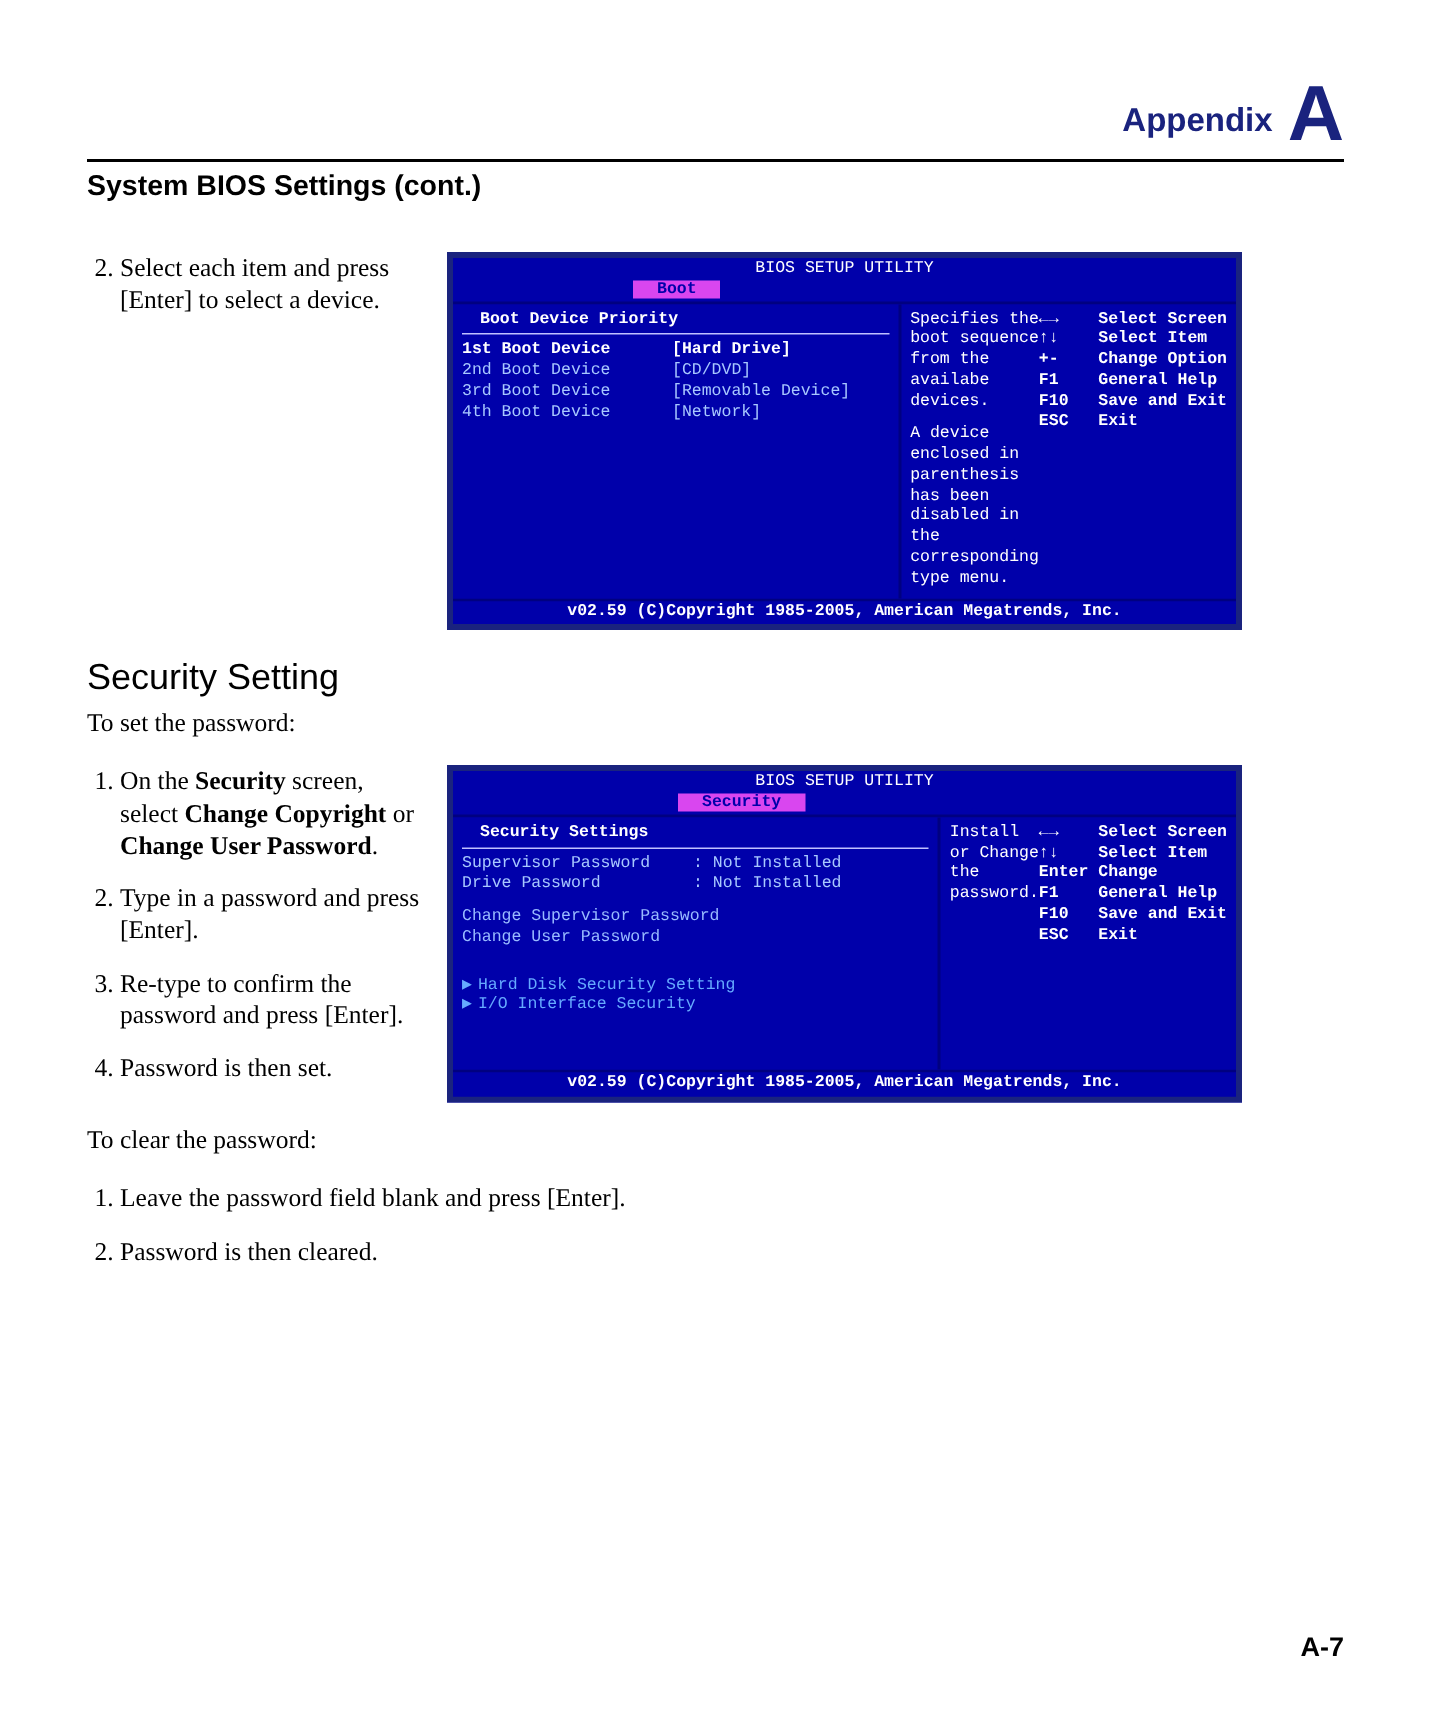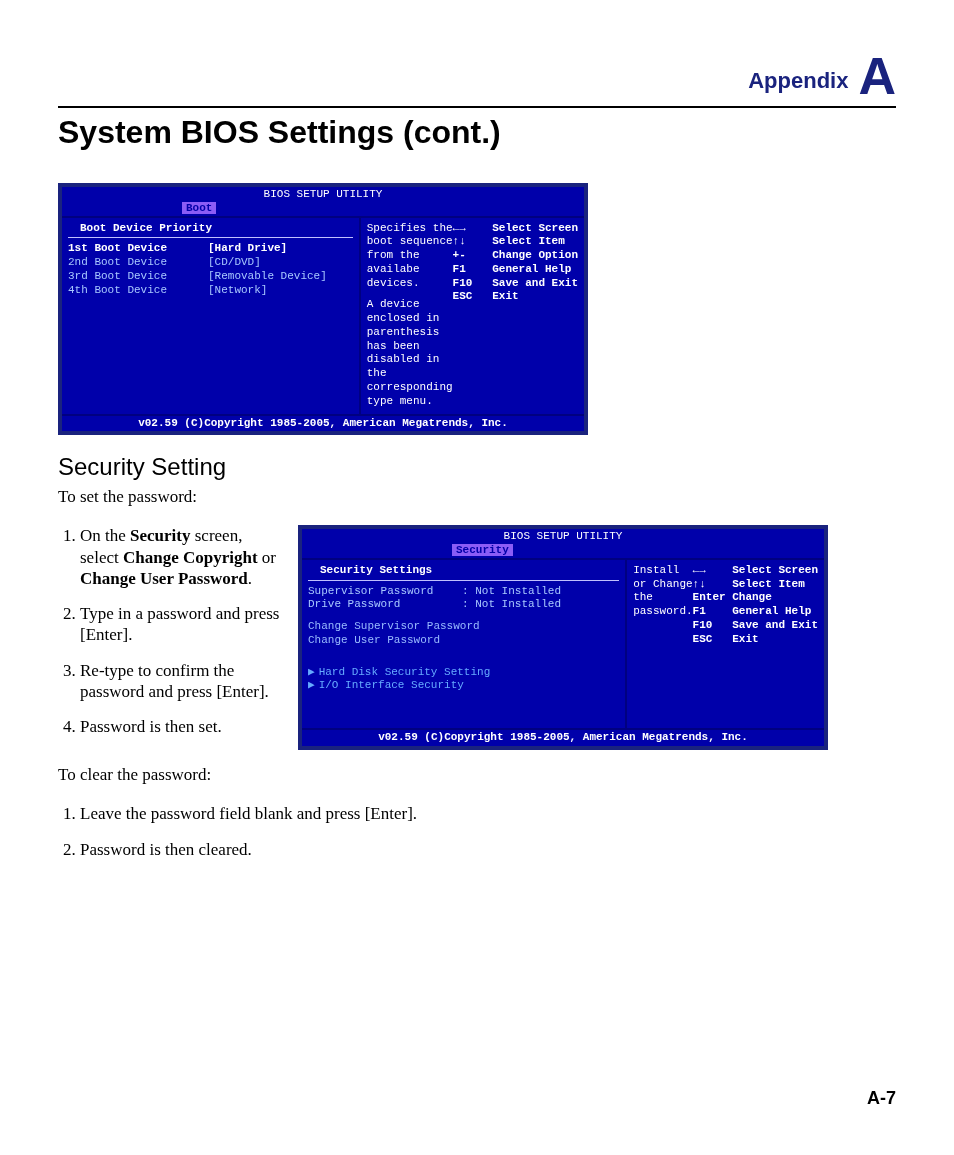--- a/index.html
+++ b/index.html
@@ -36,21 +36,21 @@
     font-size: 52px;
     font-weight: bold;
   }
   .rule {
     border: none;
     border-top: 2.5px solid #000;
     margin: 4px 0 6px 0;
   }
   h1.page-title {
     font-family: Helvetica, Arial, sans-serif;
-    font-size: 32px;
+    font-size: 19px;
     font-weight: bold;
     margin: 4px 0 32px 0;
     color: #000;
   }
   h2.section-title {
     font-family: Helvetica, Arial, sans-serif;
     font-size: 24px;
     font-weight: normal;
     margin: 18px 0 6px 0;
   }
@@ -90,23 +90,23 @@
     color: #fff;
     font-weight: normal;
     padding: 1px 0 0 0;
   }
   .bios-tabs {
     background: #0000aa;
     color: #c0c0c0;
     padding: 0 0 0 0;
   }
   .bios-tabs .active {
-    background: #8b5cf6;
+    background: #d946ef;
     color: #0000aa;
-    padding: 0 4px;
+    padding: 0 16px;
     font-weight: bold;
   }
   .bios-tab-left {
     display: inline-block;
   }
   .bios-body {
     display: flex;
     background: #0000aa;
     min-height: 196px;
     border-top: 2px solid #000080;
@@ -189,20 +189,23 @@
 <div class="page">
 
   <div class="appendix-head">
     <span class="word">Appendix</span>
     <span class="letter">A</span>
   </div>
   <hr class="rule">
   <h1 class="page-title">System BIOS Settings (cont.)</h1>
 
   <div class="content">
+    <ol class="steps" start="2">
+      <li>Select each item and press [Enter] to select a device.</li>
+    </ol>
 
     <div class="bios">
       <div class="bios-title">BIOS SETUP UTILITY</div>
       <div class="bios-tabs">
         <span class="bios-tab-left" style="width:120px; display:inline-block;"></span><span class="active">Boot</span>
       </div>
       <div class="bios-body">
         <div class="bios-main">
           <div class="bios-heading">Boot Device Priority</div>
           <div class="bios-divider"></div>

